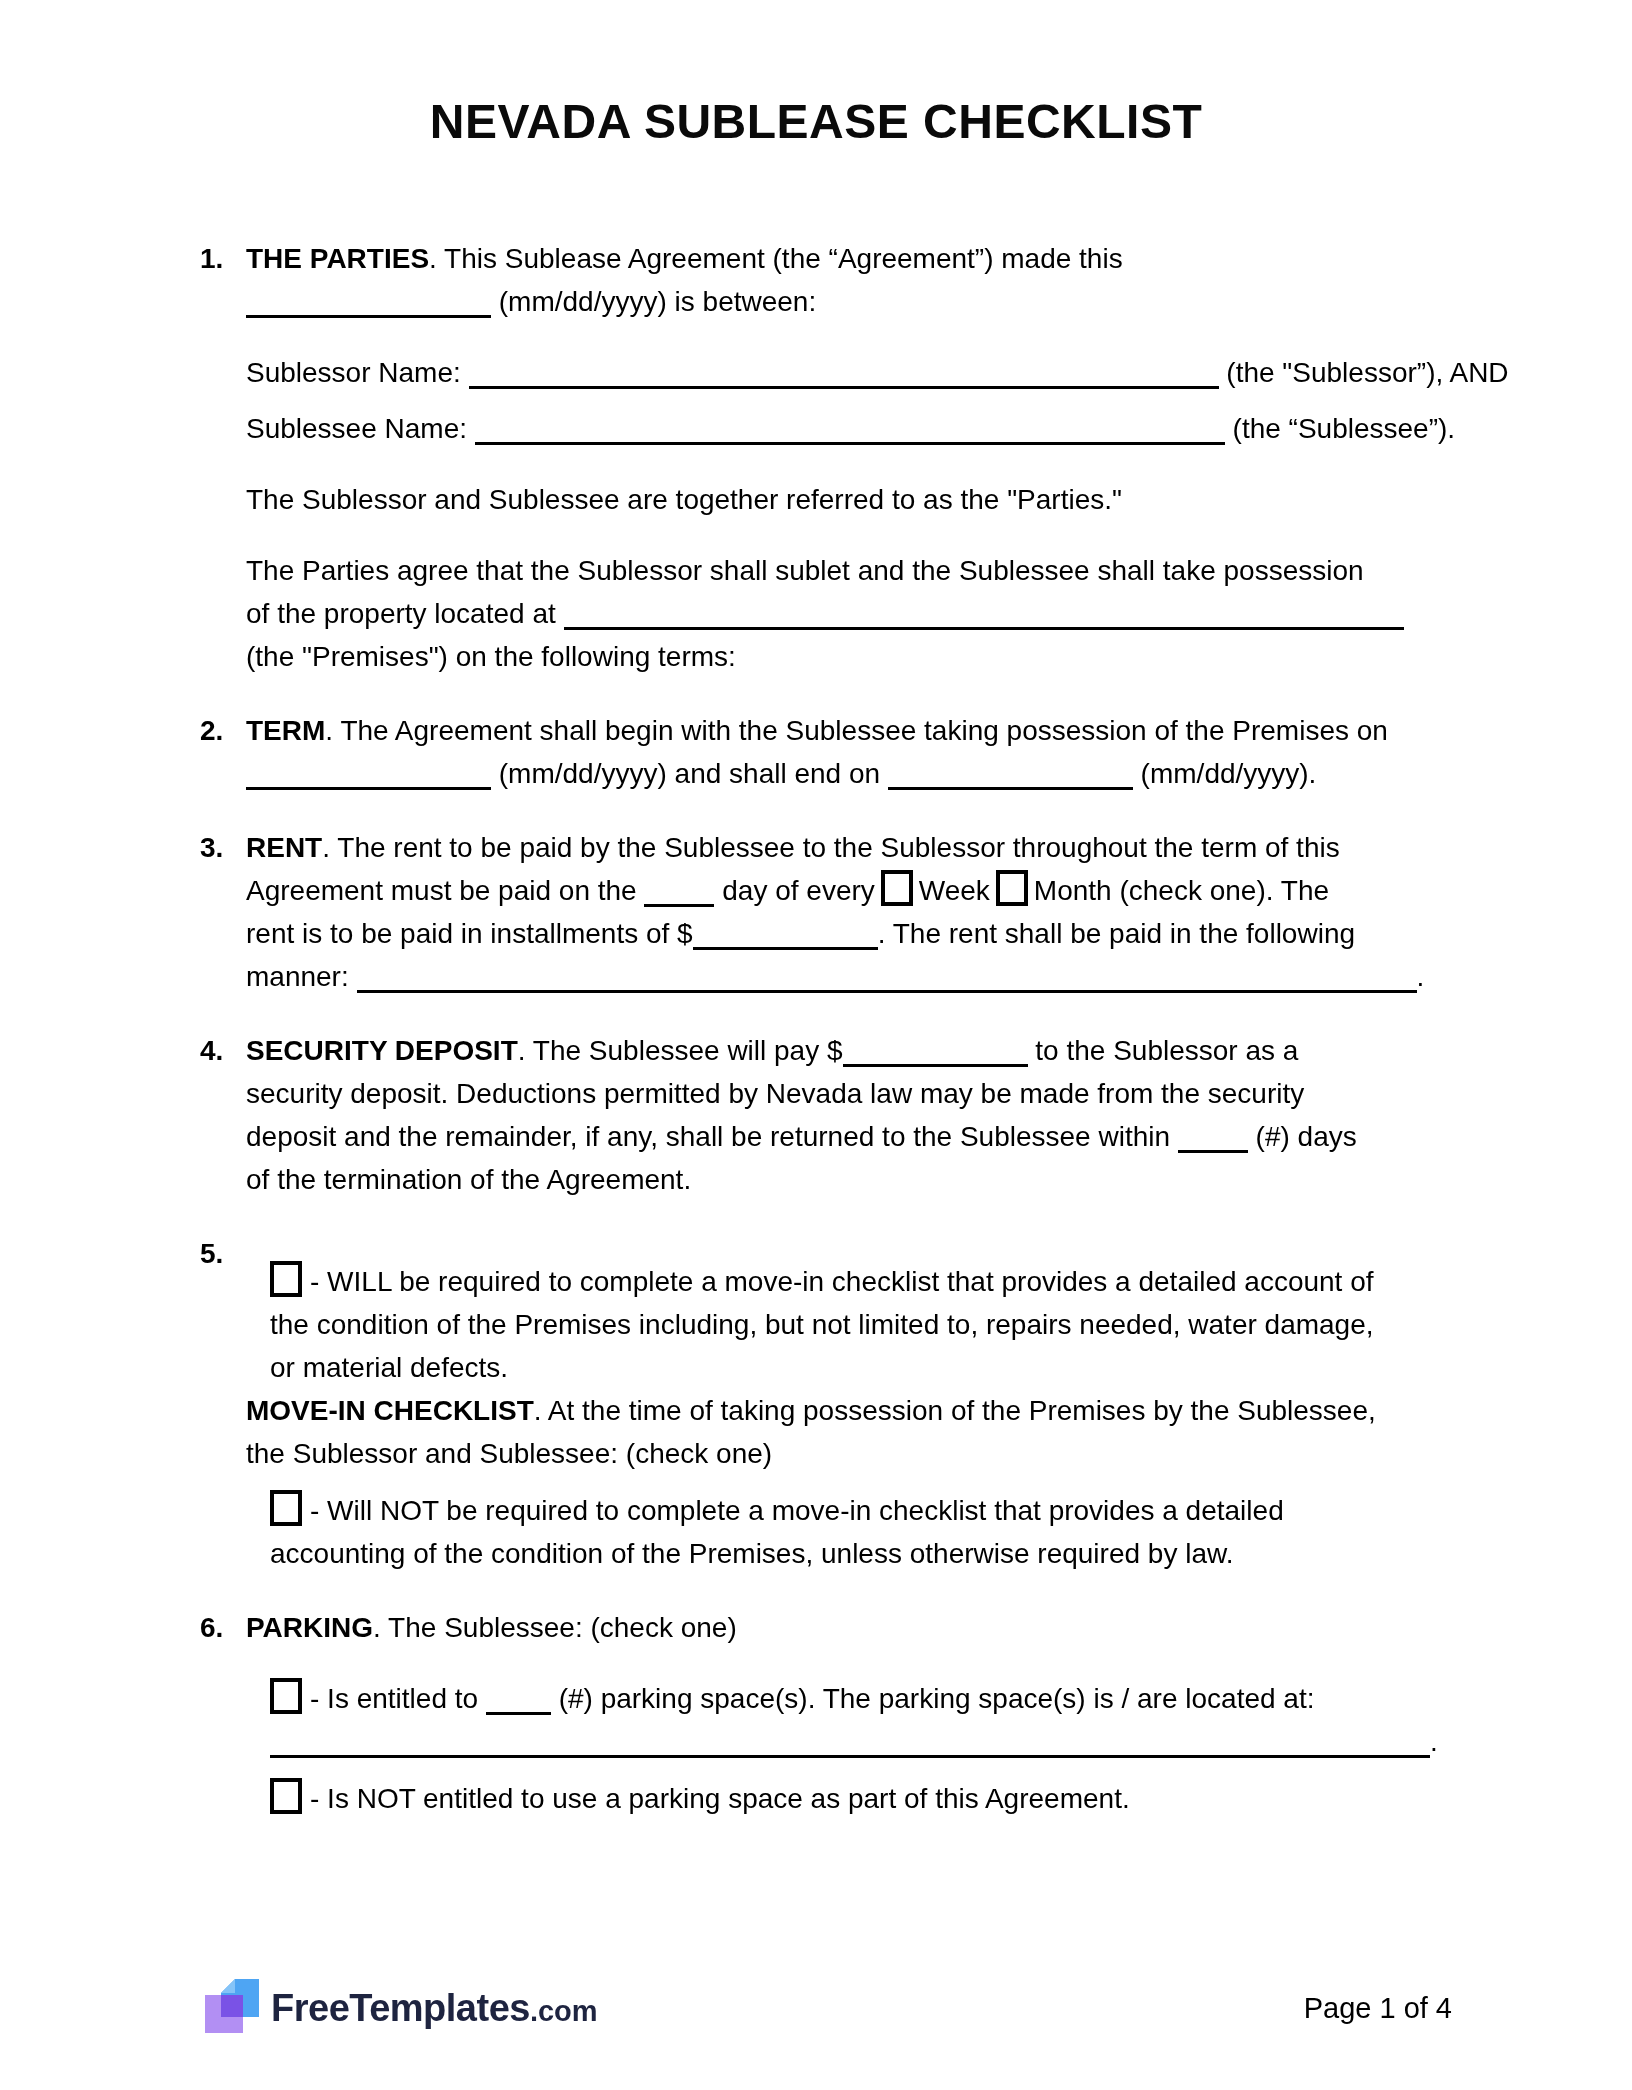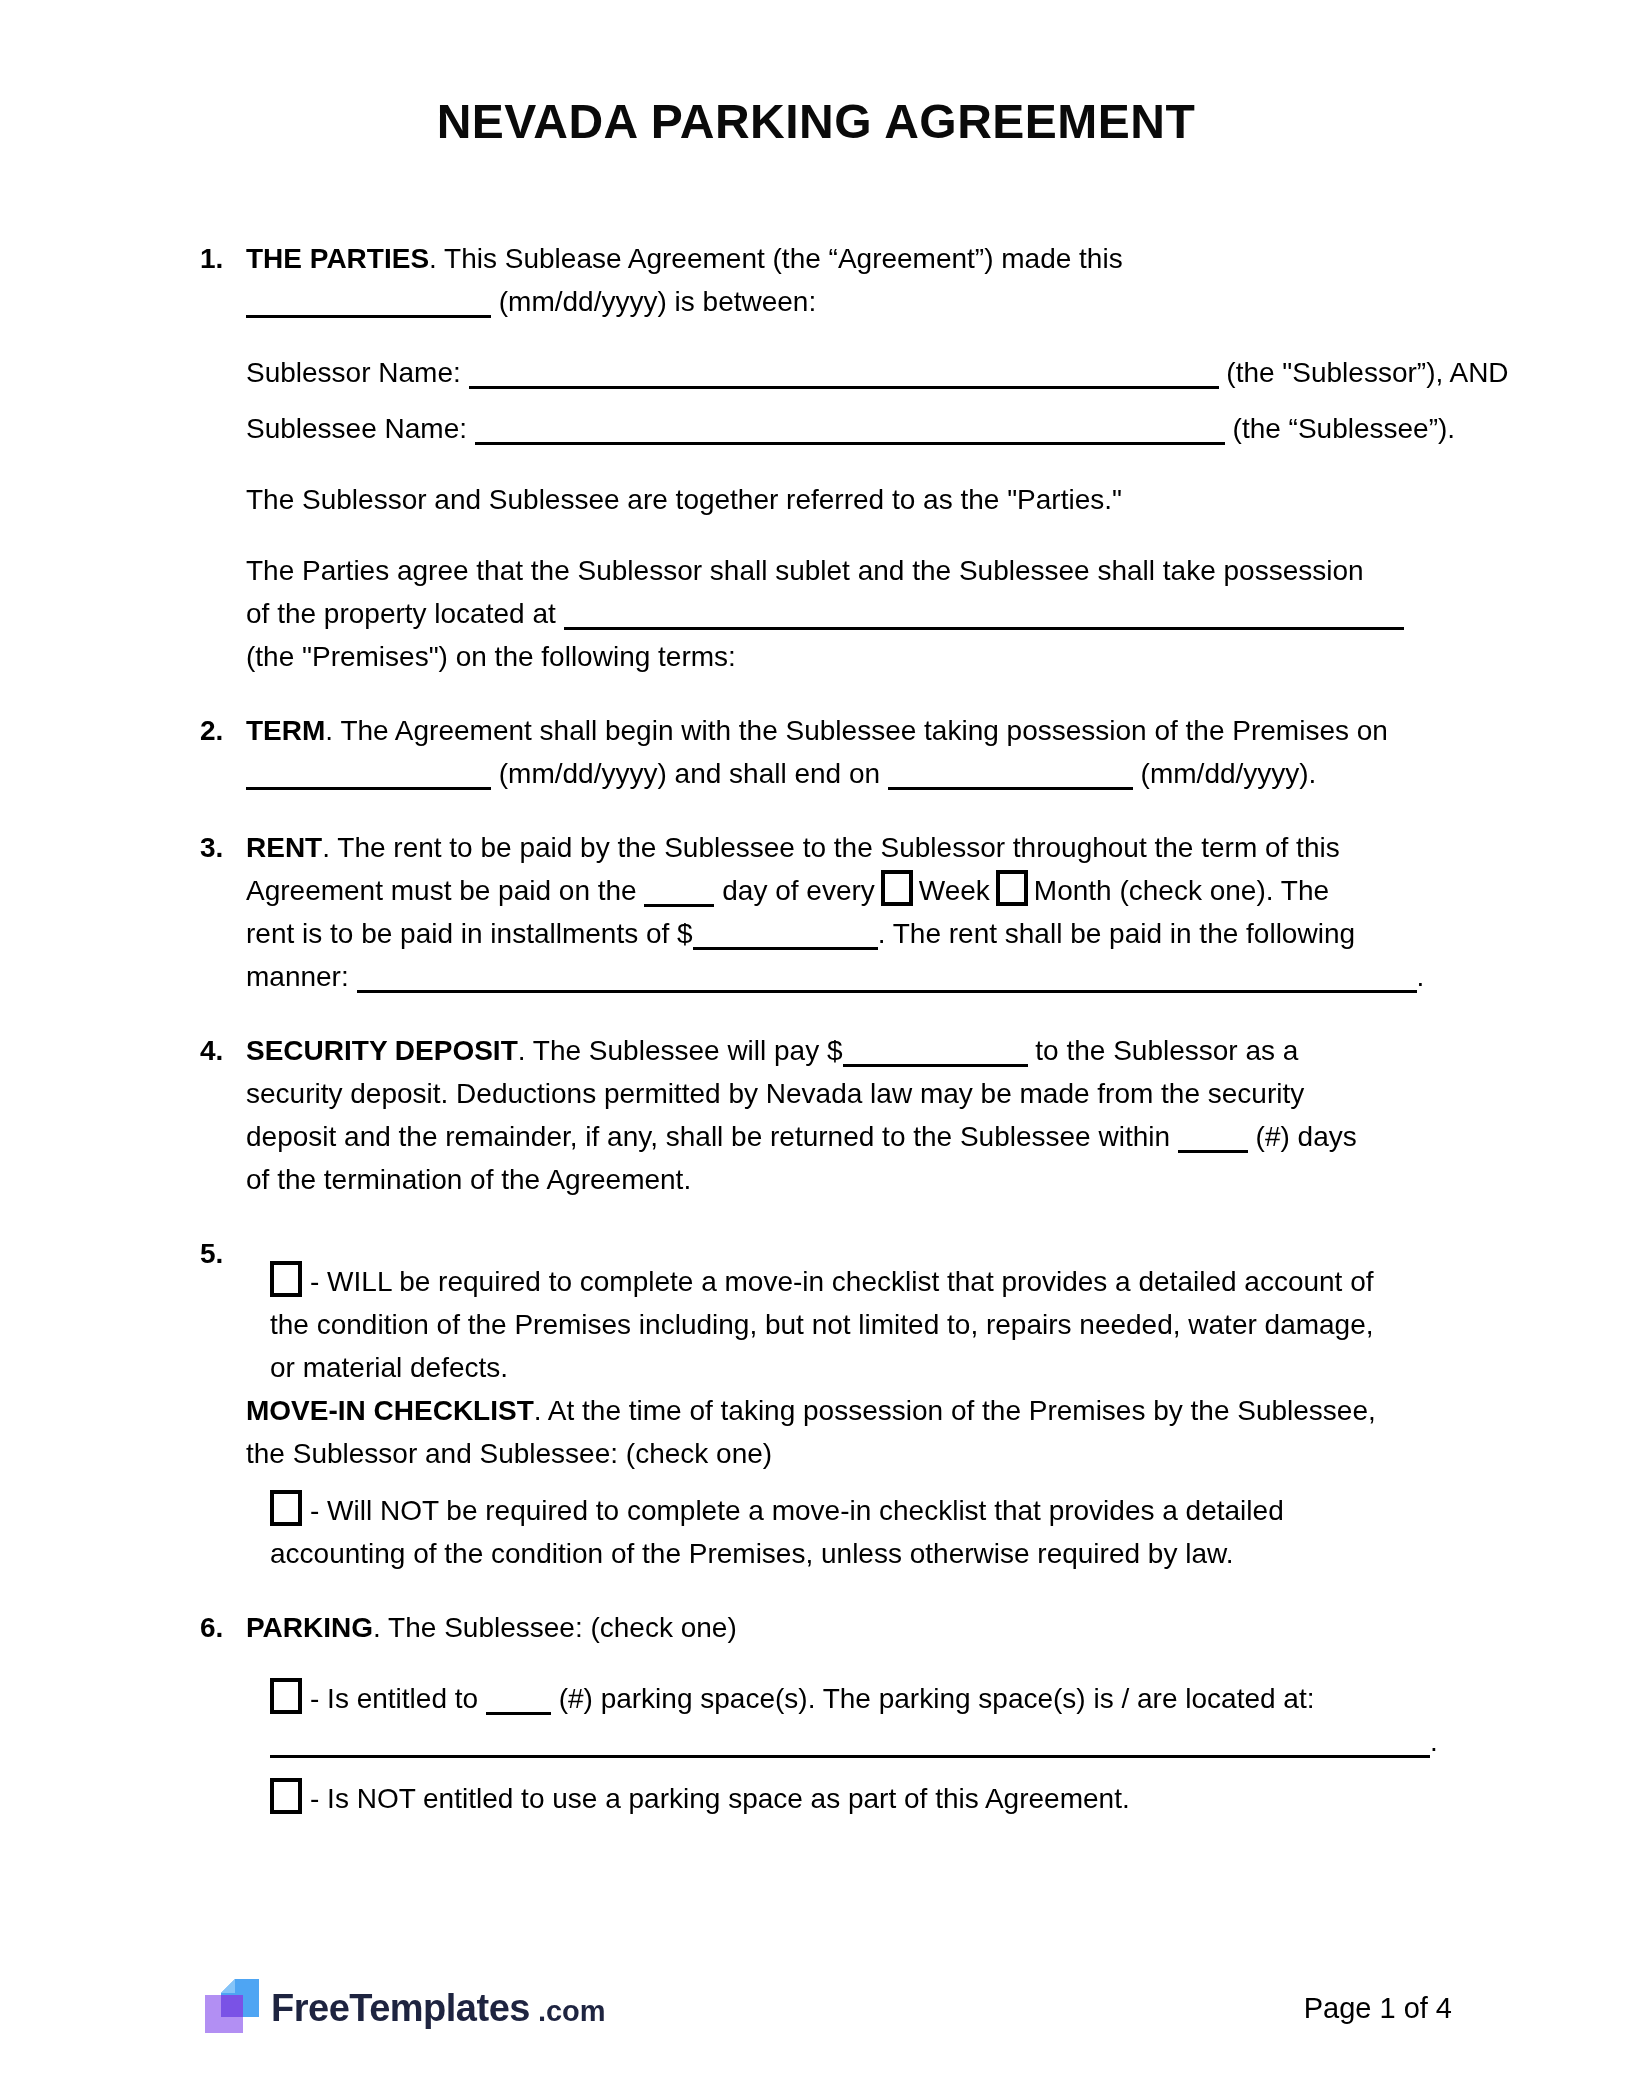--- a/index.html
+++ b/index.html
@@ -57,31 +57,31 @@
   .lg-blue{position:absolute;left:16px;top:0;width:38px;height:38px;
     background:var(--logo-blue,#4EA5F3);
     clip-path:polygon(14px 0,100% 0,100% 100%,0 100%,0 14px);}
   .lg-fold{position:absolute;left:16px;top:0;width:14px;height:14px;
     background:var(--logo-fold,#85C4F8);
     clip-path:polygon(100% 0,100% 100%,0 100%);}
   .lg-purple{position:absolute;left:0;top:16px;width:38px;height:38px;
     background:var(--logo-purple,#B28FF3);}
   .lg-overlap{position:absolute;left:16px;top:16px;width:22px;height:22px;
     background:var(--logo-overlap,#7A52E6);}
-  .brand-text{display:inline-flex;align-items:baseline;margin-left:12px;color:var(--logo-text,#1E2440);gap:8px;}
+  .brand-text{display:inline-flex;align-items:baseline;margin-left:12px;color:var(--logo-text,#1E2440);}
   .brand-main{font-size:38px;font-weight:800;letter-spacing:-.5px;}
   .brand-suffix{font-size:29px;font-weight:700;}
   .page-indicator{font-size:29px;color:#000;}
 </style>
 </head>
 <body>
 
 <div class="page">
 
-  <div class="doc-title">NEVADA PARKING AGREEMENT</div>
+  <div class="doc-title">NEVADA SUBLEASE CHECKLIST</div>
 
   <div class="content" id="sections">
       <div class="sec">
         <div class="num">1.</div>
         <div class="sec-body">
           <div class="blk blk-lead"><b>THE PARTIES</b>. This Sublease Agreement (the “Agreement”) made this<br><span class="blank" style="width: 245px;"></span> (mm/dd/yyyy) is between:</div>
           <div class="blk blk-para">Sublessor Name: <span class="blank" style="width: 750px;"></span> (the "Sublessor”), AND</div>
           <div class="blk blk-para-tight">Sublessee Name: <span class="blank" style="width: 750px;"></span> (the “Sublessee”).</div>
           <div class="blk blk-para">The Sublessor and Sublessee are together referred to as the "Parties."</div>
           <div class="blk blk-para">The Parties agree that the Sublessor shall sublet and the Sublessee shall take possession<br>of the property located at <span class="blank" style="width: 840px;"></span><br>(the "Premises") on the following terms:</div>

